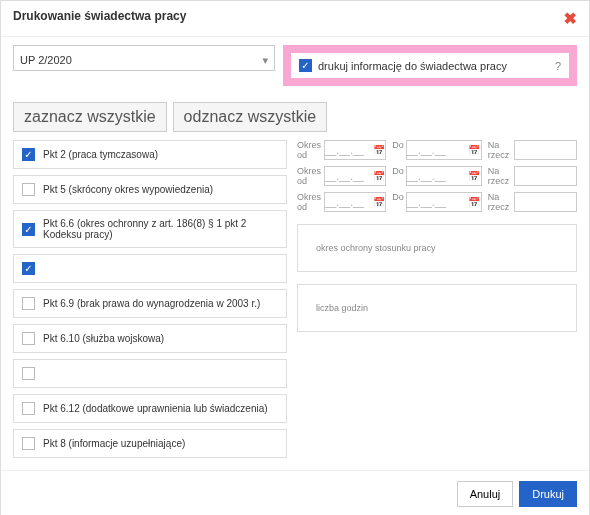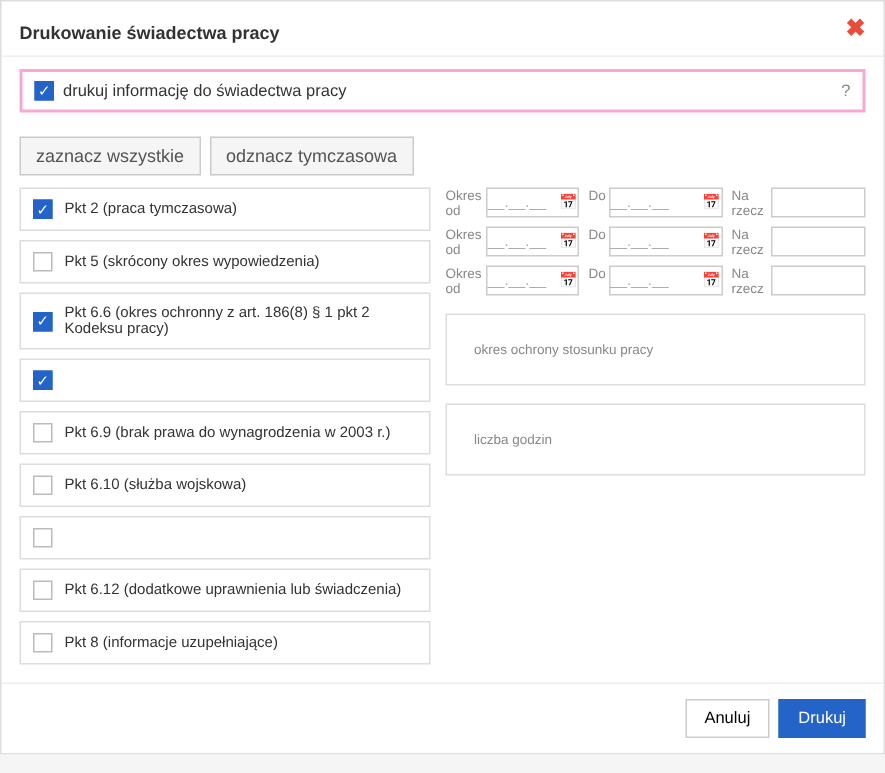--- a/index.html
+++ b/index.html
@@ -1,29 +1,29 @@
 <!DOCTYPE html>
 <html><head>
 <meta charset="utf-8">
 <style>
 *{box-sizing:border-box;margin:0;padding:0;font-family:Arial,Helvetica,sans-serif}
 body{background:#f5f5f5;font-size:11px;color:#333}
 .modal{width:590px;background:#fff;border:1px solid #ddd}
-.header{display:flex;justify-content:space-between;align-items:flex-end;padding:8px 12px;border-bottom:1px solid #eee}
+.header{display:flex;justify-content:space-between;align-items:flex-start;padding:8px 12px;border-bottom:1px solid #eee}
 .title{font-weight:bold;font-size:12px}
 .close{color:#e74c3c;font-size:16px;cursor:pointer;font-weight:bold}
 .top{display:flex;padding:8px 12px;gap:8px;align-items:flex-start}
 .field{flex:1;position:relative}
 .field-label{font-size:9px;color:#888;position:absolute;top:-2px;left:4px;background:#fff;padding:0 2px}
 .sel{width:100%;border:1px solid #ccc;padding:8px 6px 4px;font-size:11px;background:#fff;cursor:pointer;position:relative}
 .sel:after{content:"▾";position:absolute;right:6px;color:#888}
-.printinfo{flex:1;border:2px solid #f9a8d4;padding:6px 8px;display:flex;align-items:center;gap:6px}
+.printinfo{flex:1;border:8px solid #f9a8d4;padding:6px 8px;display:flex;align-items:center;gap:6px}
 .help{margin-left:auto;color:#888;cursor:pointer}
 .btns{padding:8px 12px;display:flex;gap:6px}
-.btn{border:1px solid #ccc;background:#f5f5f5;padding:5px 10px;font-size:12px;cursor:pointer;color:#555}
+.btn{border:1px solid #ccc;background:#f5f5f5;padding:5px 10px;font-size:16px;cursor:pointer;color:#555}
 .body{display:flex;gap:10px;padding:0 12px 12px}
 .left{flex:1;display:flex;flex-direction:column;gap:6px}
 .item{border:1px solid #ddd;padding:7px 8px;display:flex;align-items:center;gap:8px;background:#fff;font-size:10px}
 .cb{width:13px;height:13px;border:1px solid #bbb;background:#fff;display:inline-flex;align-items:center;justify-content:center;cursor:pointer;flex-shrink:0}
 .cb.ch{background:#2463c7;border-color:#2463c7}
 .cb.ch:after{content:"✓";color:#fff;font-size:10px}
 .right{width:280px;display:flex;flex-direction:column;gap:6px}
 .row{display:flex;gap:6px}
 .col{flex:1;display:flex;flex-direction:row;gap:2px}
 .lbl{font-size:9px;color:#888}
@@ -37,30 +37,34 @@
 </head>
 <body>
 
 <div class="modal">
 <div class="header">
 <span class="title">Drukowanie świadectwa pracy</span>
 <span class="close">✖</span>
 </div>
 
 <div class="top">
+<div class="field">
+<span class="field-label">Umowa</span>
+<div class="sel">UP 2/2020</div>
+</div>
 <div class="printinfo">
 <span class="cb ch"></span>
 <span>drukuj informację do świadectwa pracy</span>
 <span class="help">?</span>
 </div>
 </div>
 
 <div class="btns">
 <button class="btn">zaznacz wszystkie</button>
-<button class="btn">odznacz tymczasowa</button>
+<button class="btn">odznacz wszystkie</button>
 </div>
 
 <div class="body">
 <div class="left" id="left">
         <div class="item">
           <span class="cb ch"></span>
           <span>Pkt 2 (praca tymczasowa)</span>
         </div>
         <div class="item">
           <span class="cb"></span>

